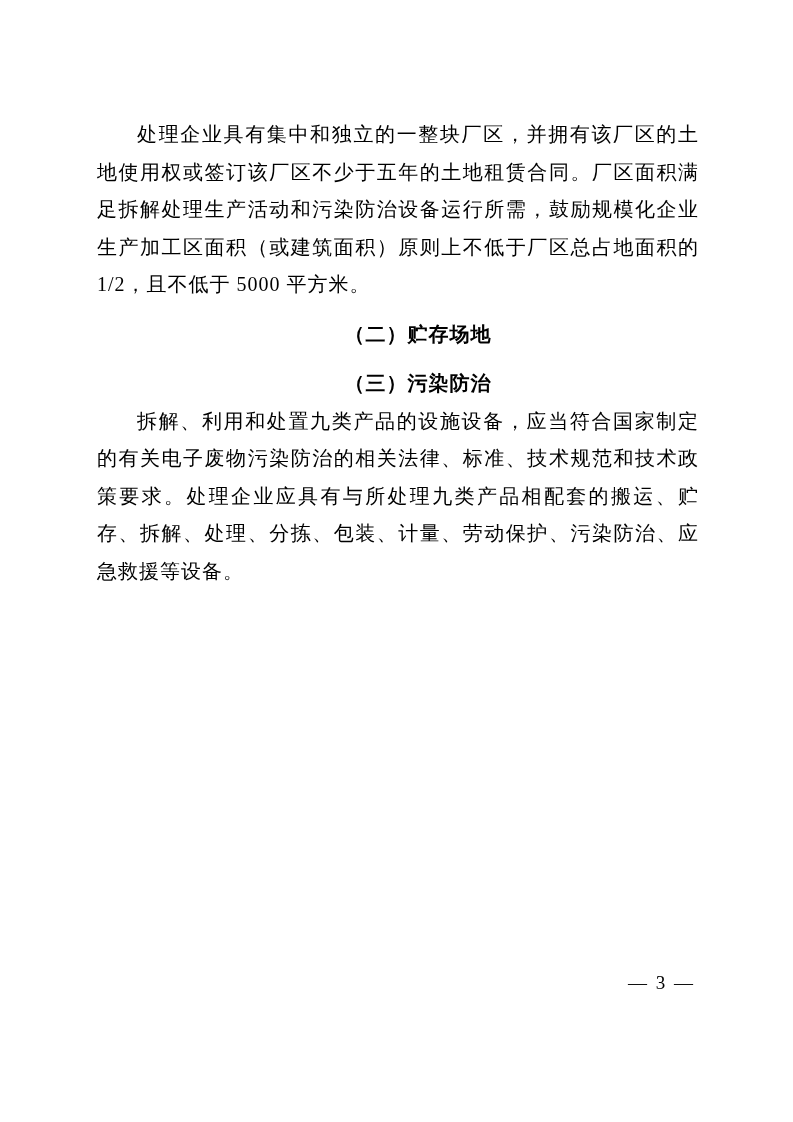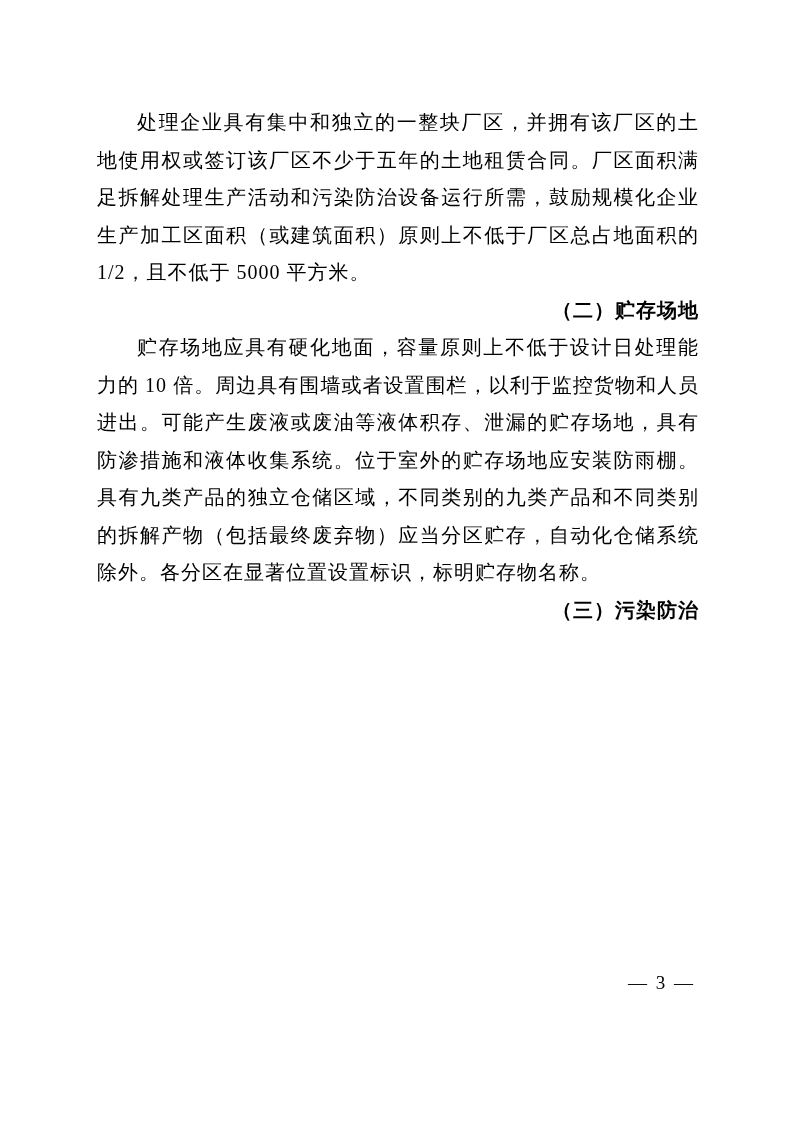--- a/index.html
+++ b/index.html
@@ -12,53 +12,54 @@
     width: 793px;
     height: 1122px;
     background: #ffffff;
     overflow: hidden;
     font-family: "Liberation Serif", "DejaVu Serif", serif;
     color: #000000;
   }
   .content {
     position: absolute;
     left: 97px;
-    top: 104px;
+    top: 116px;
     width: 602px;
   }
   .content p {
     margin: 0;
     padding: 0;
     font-size: 20px;
     line-height: 37.5px;
     text-align: justify;
     text-indent: 2em;
     letter-spacing: 1px;
     word-break: break-all;
   }
   .content p.heading {
     font-family: "Liberation Sans", "DejaVu Sans", sans-serif;
     font-weight: bold;
-    text-align: right;
+    text-align: center;
+    margin-top: 12px;
   }
   .page-number {
     position: absolute;
     top: 972px;
     right: 98px;
     font-size: 19px;
     letter-spacing: 2px;
     font-family: "Liberation Serif", "DejaVu Serif", serif;
     color: #000000;
     white-space: nowrap;
   }
 </style>
 </head>
 <body>
 
 <div class="page">
   <div class="content" id="content">
       <p class="body">处理企业具有集中和独立的一整块厂区，并拥有该厂区的土地使用权或签订该厂区不少于五年的土地租赁合同。厂区面积满足拆解处理生产活动和污染防治设备运行所需，鼓励规模化企业生产加工区面积（或建筑面积）原则上不低于厂区总占地面积的 1/2，且不低于 5000 平方米。</p>
       <p class="heading">（二）贮存场地</p>
-      <p class="body">贮存场地应具有硬化地面，容量原则上不低于设计日处理能力的 10 倍。周边具有围墙或者设置围栏，以利于监控货物和人员进出。可能产生废液或废油等液体积存、泄漏的贮存场地，具有防渗措施和液体收集系统。位于室外的贮存场地应安装防雨棚。具有九类产品的独立仓储区域，不同类别的九类产品和不同类别的拆解产物（包括最终废弃物）应当分区贮存，自动化仓储系统除外。各分区在显著位置设置标识，标明贮存物名称。</p>
       <p class="heading">（三）污染防治</p>
+      <p class="body">拆解、利用和处置九类产品的设施设备，应当符合国家制定的有关电子废物污染防治的相关法律、标准、技术规范和技术政策要求。处理企业应具有与所处理九类产品相配套的搬运、贮存、拆解、处理、分拣、包装、计量、劳动保护、污染防治、应急救援等设备。</p>
     </div>
   <div class="page-number">— 3 —</div>
 </div>
 
 </body></html>

